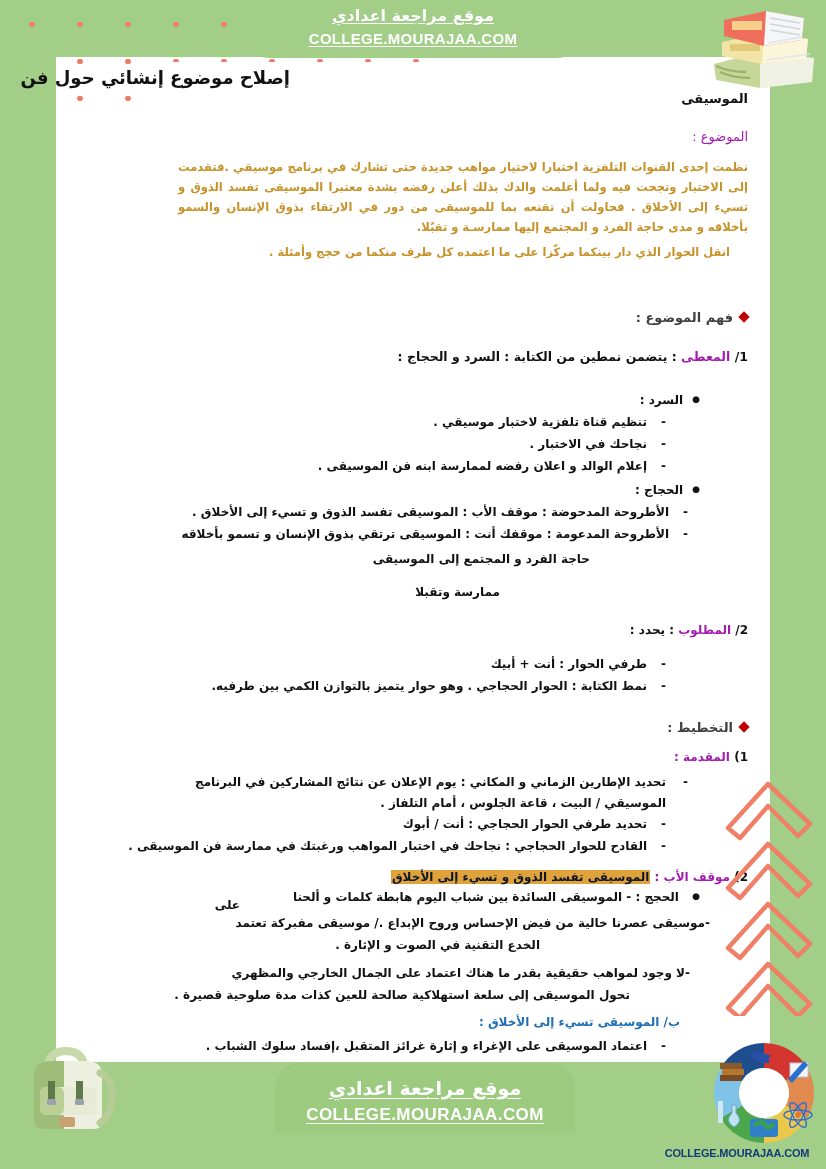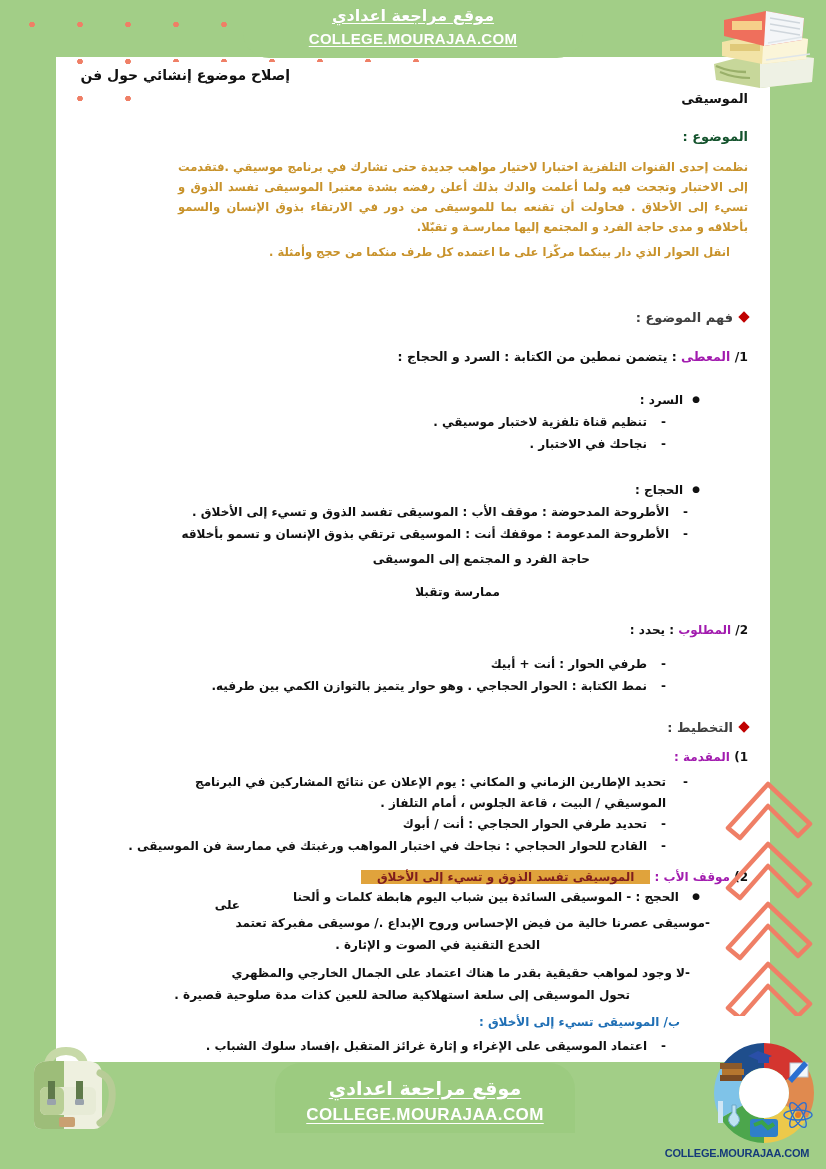--- a/index.html
+++ b/index.html
@@ -74,29 +74,29 @@
   }
 
   
   .content{
     position:absolute;left:56px;top:57px;width:714px;height:1005px;
     z-index:5;padding:0;box-sizing:border-box;
   }
 
   .lbl-title{
     position:absolute;right:480px;top:10px;
-    font-size:14px;font-weight:bold;color:#111;white-space:nowrap;
+    font-size:18px;font-weight:bold;color:#111;white-space:nowrap;
   }
   .lbl-subject{
     position:absolute;right:22px;top:34px;
     font-size:13px;font-weight:bold;color:#111;
   }
 
   .heading-green{
-    color:#14532d;font-weight:bold;font-size:13px;
+    color:#a21caf;font-weight:normal;font-size:13px;
   }
   .heading-red{color:#404040;font-weight:bold;font-size:13px;}
 
   .topic-label{position:absolute;right:22px;top:72px;}
 
   .topic-body{
     position:absolute;right:22px;top:100px;width:570px;
     color:#c8922a;font-size:11.5px;font-weight:bold;line-height:20px;
     text-align:justify;
   }
@@ -115,21 +115,21 @@
   .bullet-line{
     position:absolute;font-size:12px;font-weight:bold;color:#111;
     white-space:nowrap;
   }
   .dot::before{content:"●";font-size:9px;margin-left:9px;position:relative;top:-2px;}
   .dash::before{content:"-";font-weight:bold;margin-left:14px;}
 
   .block{position:absolute;font-size:12px;font-weight:bold;color:#111;line-height:21px;}
 
   .hl-orange{
-    color:#7f1d1d;background:#e0a33c;padding:0 16px;font-weight:bold;
+    color:#0f172a;background:#e0a33c;padding:0 1px;font-weight:bold;
   }
   .blue{color:#1f6fb5;font-weight:bold;}
 
   
   .chevs{position:absolute;right:0;top:766px;width:106px;height:250px;z-index:7;}
 
   
   .books{position:absolute;right:6px;top:2px;width:120px;height:92px;z-index:8;}
   
   .backpack{position:absolute;left:14px;bottom:34px;width:108px;height:92px;z-index:8;}
@@ -202,20 +202,21 @@
 
   <div class="item1">
     <span class="num">1/</span>
     <span class="g">المعطى</span>
     <span>: يتضمن نمطين من الكتابة : السرد و الحجاج :</span>
   </div>
 
   <div class="bullet-line dot" style="right:70px;top:336px;">السرد :</div>
   <div class="bullet-line dash" style="right:104px;top:358px;">تنظيم قناة تلفزية لاختبار موسيقي .</div>
   <div class="bullet-line dash" style="right:104px;top:380px;">نجاحك في الاختبار .</div>
+  <div class="bullet-line dash" style="right:104px;top:402px;">إعلام الوالد و اعلان رفضه لممارسة ابنه فن الموسيقى .</div>
 
   <div class="bullet-line dot" style="right:70px;top:426px;">الحجاج :</div>
   <div class="bullet-line dash" style="right:82px;top:448px;">الأطروحة المدحوضة :  موقف الأب : الموسيقى تفسد الذوق و تسيء إلى الأخلاق .</div>
   <div class="bullet-line dash" style="right:82px;top:470px;">الأطروحة المدعومة : موقفك أنت   :  الموسيقى ترتقي بذوق الإنسان و تسمو بأخلاقه</div>
   <div class="block" style="right:180px;top:492px;">حاجة الفرد و المجتمع إلى الموسيقى</div>
   <div class="block" style="right:270px;top:525px;">ممارسة وتقبلا</div>
 
   <div class="block" style="right:22px;top:563px;">
     <span class="num">2/</span>
     <span class="g">المطلوب</span>

